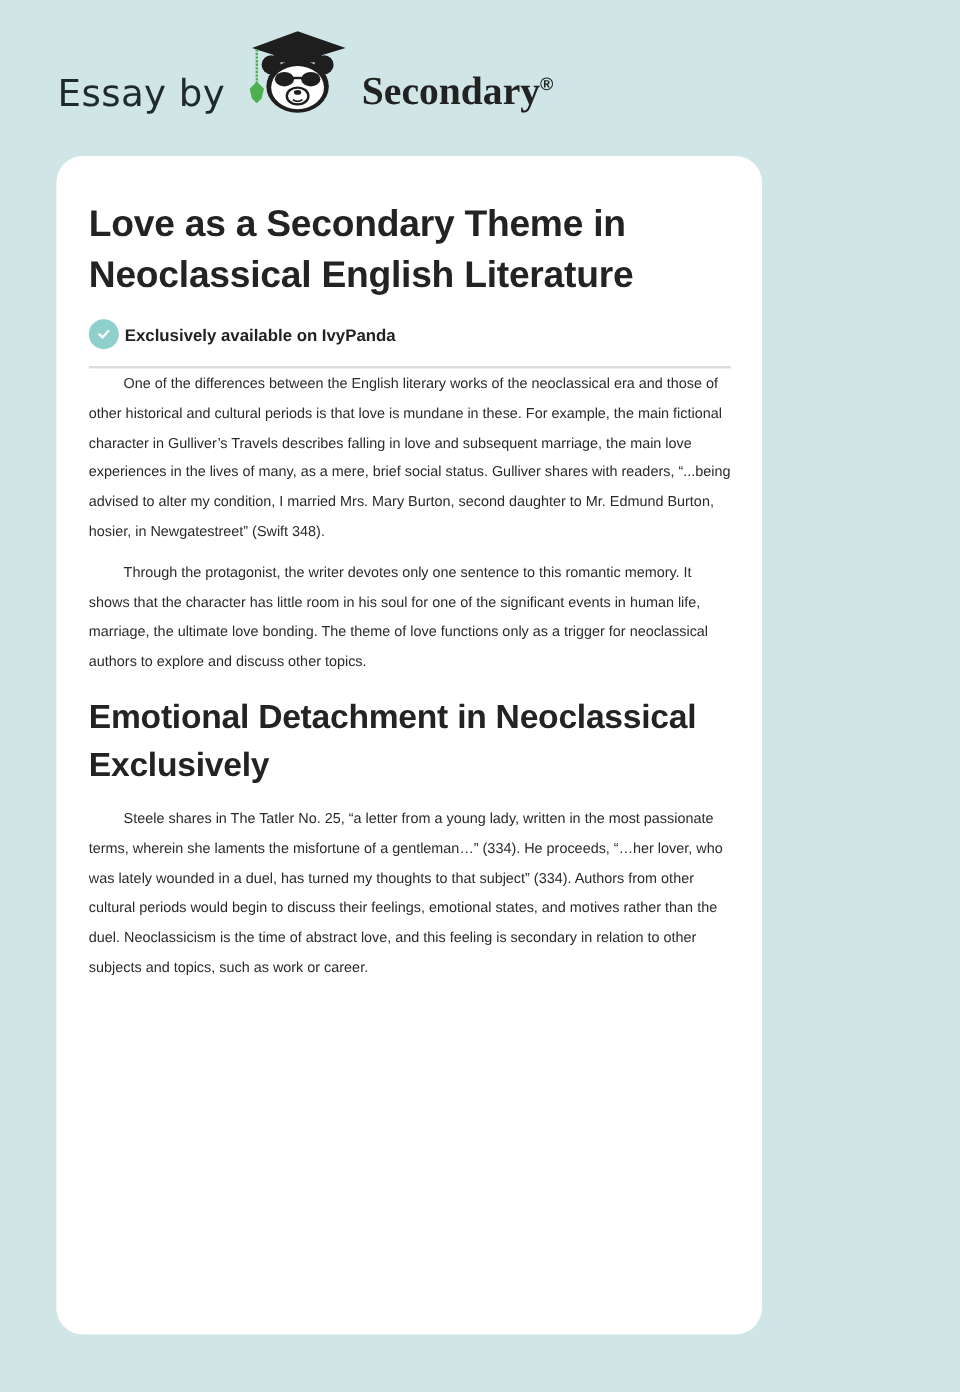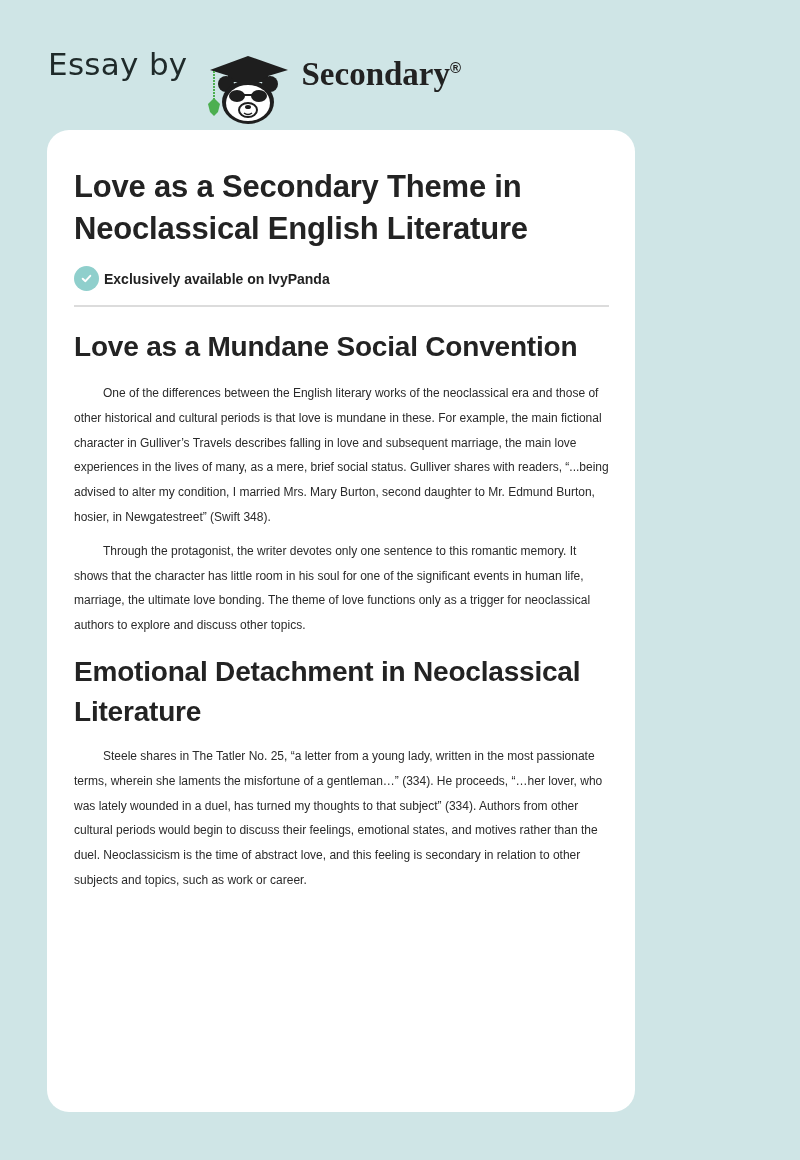--- a/index.html
+++ b/index.html
@@ -3,22 +3,22 @@
 <meta charset="utf-8">
 <style>
   html, body { margin: 0; padding: 0; }
   body {
     width: 800px; height: 1160px;
     background: #cfe5e6;
     font-family: "Liberation Sans", sans-serif;
     position: relative; overflow: hidden;
   }
   .brand {
-    position: absolute; left: 48px; top: 52px; height: 72px;
-    display: flex; align-items: flex-start;
+    position: absolute; left: 48px; top: 24px; height: 72px;
+    display: flex; align-items: flex-end;
   }
   .brand-prefix {
     font-family: "DejaVu Sans", sans-serif;
     font-size: 31px; color: #1f2a2a; letter-spacing: 0.3px;
     margin-right: 14px; margin-top: -6px;
   }
   .panda { width: 92px; height: 74px; margin-right: 8px; }
   .brand-name {
     font-family: "Liberation Serif", serif; font-weight: bold;
     font-size: 33px; color: #222; margin-top: 4px;
@@ -88,22 +88,21 @@
       <svg width="13" height="13" viewBox="0 0 12 12">
           <path d="M2.5,6.2 L5,8.5 L9.5,3.5" stroke="#fff" stroke-width="1.8" fill="none" stroke-linecap="round" stroke-linejoin="round"></path>
         </svg>
     </span>
     <span class="badge-text">Exclusively available on IvyPanda</span>
   </div>
 
   <div class="divider"></div>
 
   <section>
-    <h2>Love as a Mundane Social Convention</h2>
     <p>One of the differences between the English literary works of the neoclassical era and those of other historical and cultural periods is that love is mundane in these. For example, the main fictional character in Gulliver’s Travels describes falling in love and subsequent marriage, the main love experiences in the lives of many, as a mere, brief social status. Gulliver shares with readers, “...being advised to alter my condition, I married Mrs. Mary Burton, second daughter to Mr. Edmund Burton, hosier, in Newgatestreet” (Swift 348).</p>
     <p>Through the protagonist, the writer devotes only one sentence to this romantic memory. It shows that the character has little room in his soul for one of the significant events in human life, marriage, the ultimate love bonding. The theme of love functions only as a trigger for neoclassical authors to explore and discuss other topics.</p>
   </section>
 
   <section class="section2">
-    <h2>Emotional Detachment in Neoclassical Literature</h2>
+    <h2>Emotional Detachment in Neoclassical Exclusively</h2>
     <p>Steele shares in The Tatler No. 25, “a letter from a young lady, written in the most passionate terms, wherein she laments the misfortune of a gentleman…” (334). He proceeds, “…her lover, who was lately wounded in a duel, has turned my thoughts to that subject” (334). Authors from other cultural periods would begin to discuss their feelings, emotional states, and motives rather than the duel. Neoclassicism is the time of abstract love, and this feeling is secondary in relation to other subjects and topics, such as work or career.</p>
   </section>
 </div>
 
 </body></html>

